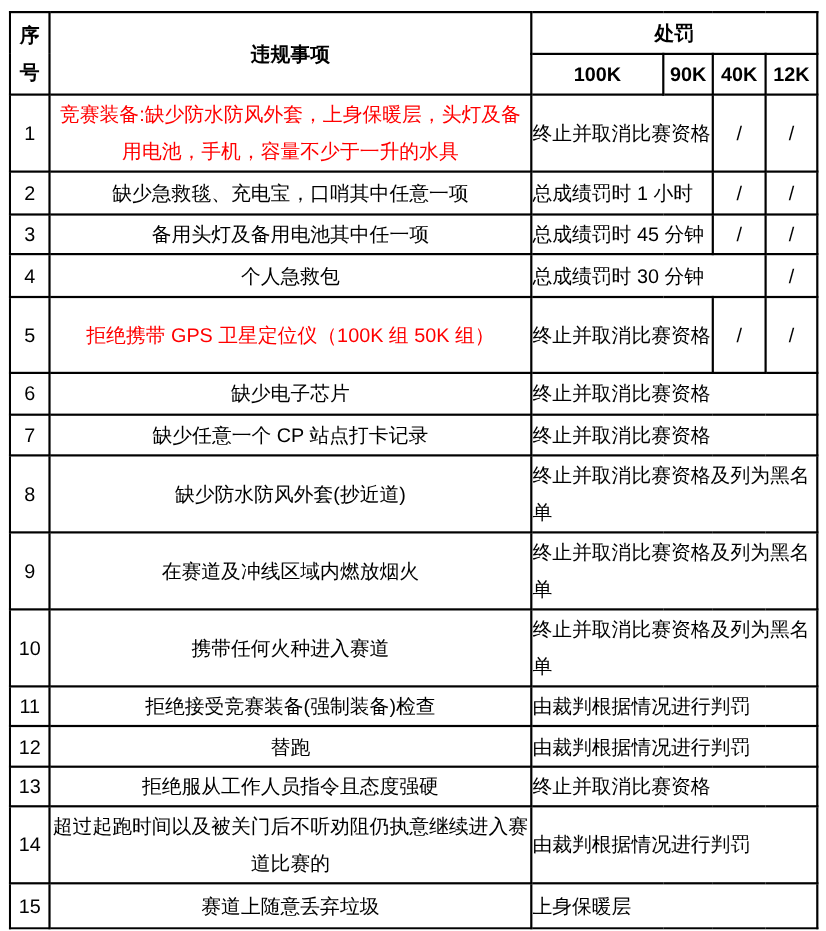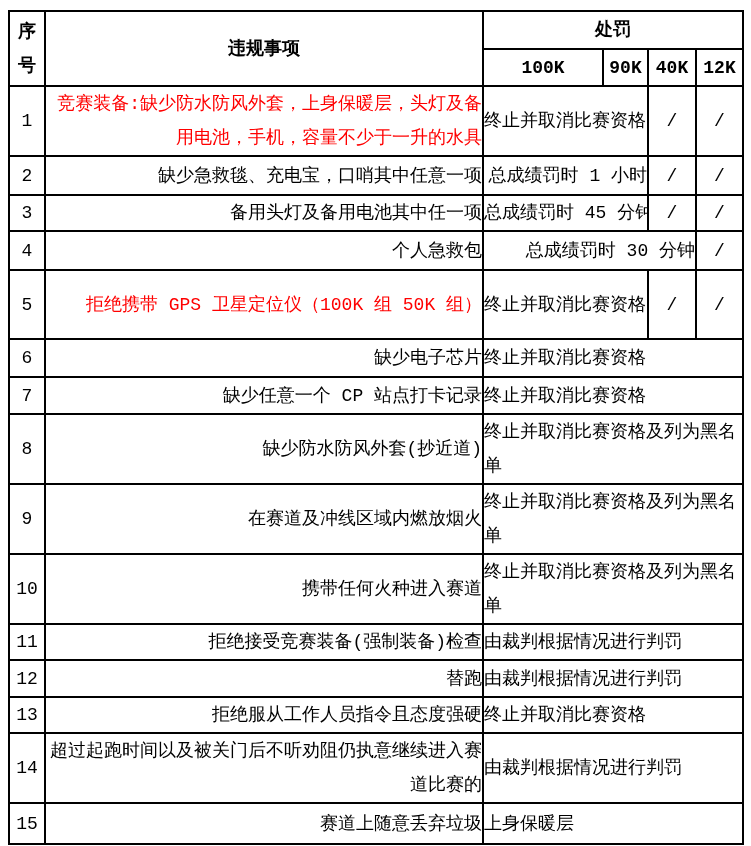--- a/index.html
+++ b/index.html
@@ -8,49 +8,49 @@
     padding: 0;
   }
   body {
     margin: 10px 0 0 8px;
     width: 751px;
   }
   table.rules {
     border-collapse: collapse;
     table-layout: fixed;
     width: 734px;
-    font-family: Liberation Mono, monospace;
+    font-family: Liberation Sans, sans-serif;
     font-size: 18px;
     color: #000000;
   }
   table.rules th,
   table.rules td {
     border: 2px solid #000000;
     vertical-align: middle;
     line-height: 34px;
     padding: 0;
     overflow: hidden;
   }
   table.rules th {
     font-weight: 700;
     text-align: center;
     padding: 0 2px;
   }
   td.no {
     text-align: center;
   }
   td.v {
-    text-align: right;
+    text-align: center;
     padding: 0 8px;
   }
   td.p {
     padding: 0 8px;
   }
   td.pn {
-    text-align: right;
+    text-align: left;
     padding: 0 1px;
     white-space: nowrap;
   }
   td.s {
     text-align: center;
   }
   .red {
     color: var(--accent-red, #ff0000);
   }
 </style>

